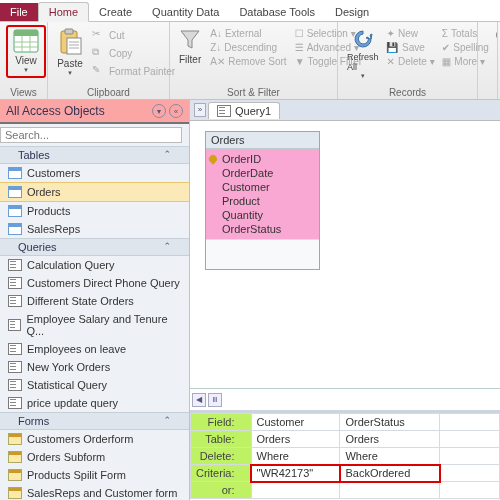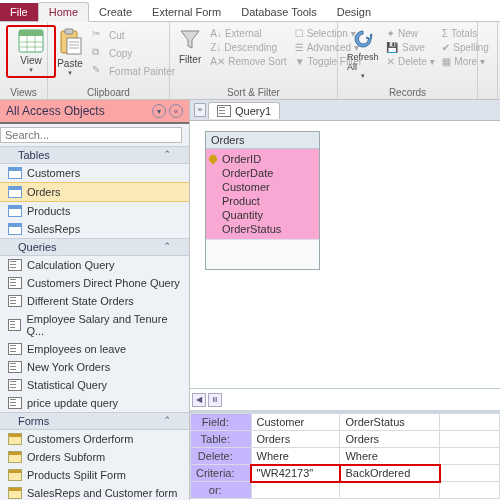--- a/index.html
+++ b/index.html
@@ -6,21 +6,21 @@
   body { width:500px; height:500px; overflow:hidden; background:#fff; font-size:11px; color:#333; }
   
   .tabbar { display:flex; align-items:flex-end; height:22px; background:#fff; border-bottom:1px solid #c3c3c3; }
   .tab { padding:3px 10px 3px 10px; font-size:11px; color:#444; cursor:pointer; }
   .tab.file { background:#9c2143; color:#fff; }
   .tab.active { background:#f2f2f2; border:1px solid #c3c3c3; border-bottom:1px solid #f2f2f2; border-radius:3px 3px 0 0; margin-bottom:-1px; color:#8a1e3b; }
   
   .ribbon { display:flex; background:linear-gradient(#f7f7f7,#e9e9e9); border-bottom:1px solid #c3c3c3; height:78px; }
   .group { border-right:1px solid #d0d0d0; padding:3px 6px 1px 6px; display:flex; flex-direction:column; justify-content:space-between; position:relative; }
   .group-label { text-align:center; font-size:10px; color:#666; padding-top:2px; }
-  .vbtn { display:flex; flex-direction:column; align-items:center; justify-content:center; width:50px; padding:2px; border:1px solid transparent; border-radius:3px; }
+  .vbtn { display:flex; flex-direction:column; align-items:center; justify-content:center; width:40px; padding:2px; border:1px solid transparent; border-radius:3px; }
   .vbtn .lbl { font-size:10px; color:#444; margin-top:2px; }
   .vbtn .drop { font-size:7px; color:#555; }
   .mini { display:flex; align-items:center; gap:3px; font-size:10px; color:#555; padding:1px 2px; white-space:nowrap; }
   .mini .ico { width:14px; height:14px; display:inline-block; }
   .disabled { color:#aaa; }
   .redbox { border:2px solid #d00; border-radius:3px; }
   
   .main { display:flex; height:400px; }
   .nav { width:190px; border-right:1px solid #c3c3c3; background:#eef1f5; display:flex; flex-direction:column; }
   .nav-head { display:flex; align-items:center; justify-content:space-between; padding:4px 6px; border-bottom:2px solid #737373; background:#fca5a5; }
@@ -48,32 +48,32 @@
   .tblbox .hd { background:#e2e8f0; border-bottom:1px solid #bcc; padding:2px 5px; }
   .tblbox .body { background:#f9a8d4; padding:3px 0; }
   .fld { padding:1px 6px 1px 16px; position:relative; }
   .fld.key:before { content:""; position:absolute; left:3px; top:3px; width:8px; height:8px; background:#d4a017; border-radius:50% 50% 50% 0; transform:rotate(-45deg); }
   .resize { position:absolute; left:0; right:0; bottom:0; height:22px; border-top:1px solid #bcc; display:flex; align-items:center; }
   .resize .arr { width:14px; height:14px; border:1px solid #aab; margin-left:2px; font-size:8px; text-align:center; line-height:12px; color:#557; background:#eef; }
   
   .grid { height:90px; border-top:3px solid #ccd4df; background:#fff; font-size:11px; }
   .grid table { border-collapse:collapse; width:100%; }
   .grid td { border:1px solid #d6dbe2; padding:2px 5px; height:16px; }
-  .grid .rh { width:55px; text-align:center; background:#c4b5fd; color:#444; padding-right:16px;}
+  .grid .rh { width:55px; text-align:right; background:#bef264; color:#444; padding-right:16px;}
   .critbox { outline:2px solid #d00; outline-offset:-1px; }
   svg { display:block; }
 </style>
 </head>
 <body>
 
 <div class="tabbar">
   <div class="tab file">File</div>
   <div class="tab active">Home</div>
   <div class="tab">Create</div>
-  <div class="tab">External Form</div>
+  <div class="tab">Quantity Data</div>
   <div class="tab">Database Tools</div>
   <div class="tab">Design</div>
 </div>
 
 <div class="ribbon">
 
   <div class="group" style="width:48px">
     <div class="vbtn redbox">
       <svg class="ico" width="26" height="24">
           <rect x="1" y="1" width="24" height="22" fill="#fff" stroke="#5a7" rx="2"></rect>

